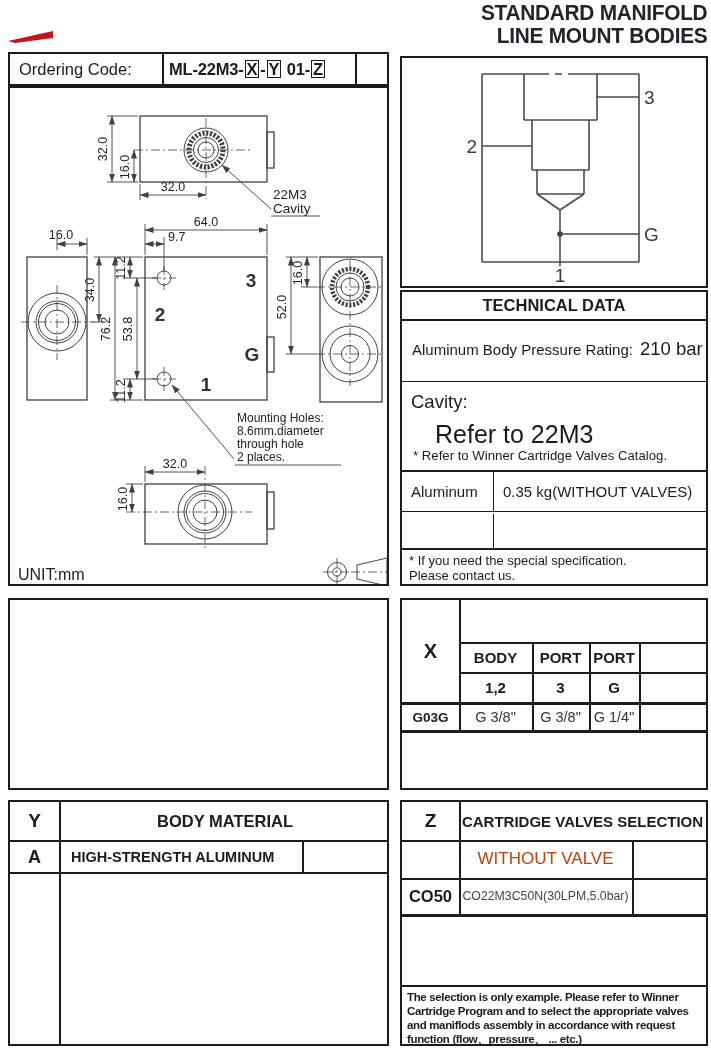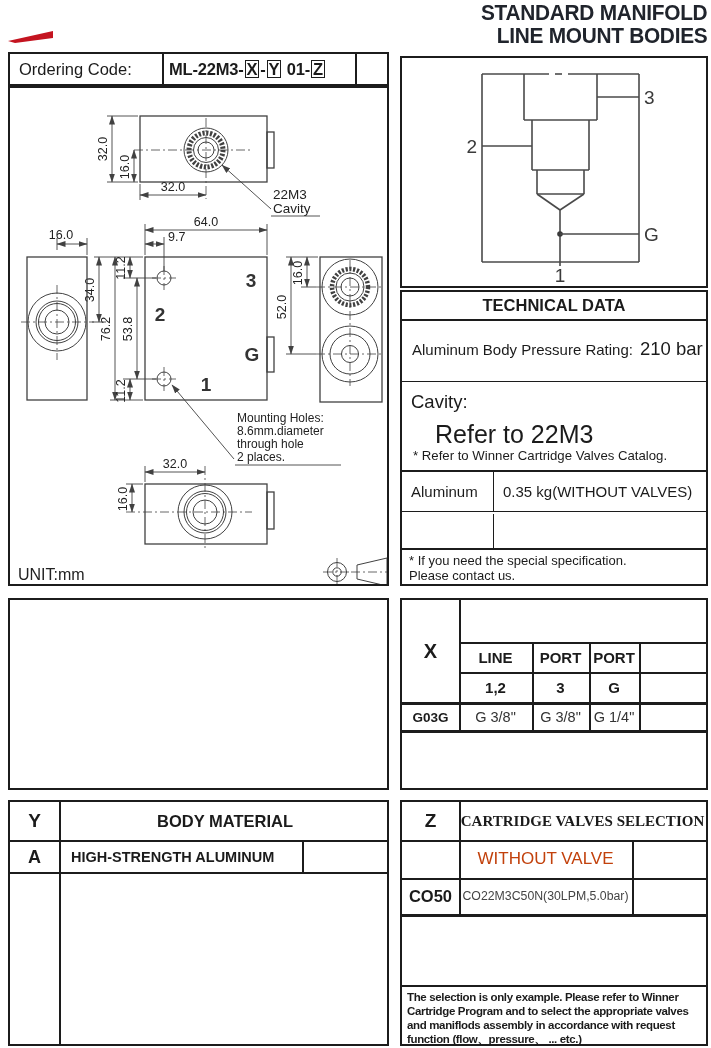--- a/index.html
+++ b/index.html
@@ -283,21 +283,21 @@
     <div class="line" style="left:57px;top:0;width:2px;height:130px;"></div>
     <div class="line" style="left:57px;top:42px;width:247px;height:1.5px;"></div>
     <div class="line" style="left:57px;top:72px;width:247px;height:1.5px;"></div>
     <div class="line" style="left:0;top:102px;width:304px;height:2.5px;"></div>
     <div class="line" style="left:0;top:130px;width:304px;height:2.5px;"></div>
     <div class="line" style="left:130px;top:42px;width:1.5px;height:90px;"></div>
     <div class="line" style="left:187px;top:42px;width:1.5px;height:90px;"></div>
     <div class="line" style="left:237px;top:42px;width:1.5px;height:90px;"></div>
 
     <div class="cell" style="left:0;top:0;width:57px;height:102px;font-weight:bold;font-size:20px;">X</div>
-    <div class="cell" style="left:57px;top:42px;width:73px;height:30px;font-weight:bold;font-size:15px;">LINE</div>
+    <div class="cell" style="left:57px;top:42px;width:73px;height:30px;font-weight:bold;font-size:15px;">BODY</div>
     <div class="cell" style="left:130px;top:42px;width:57px;height:30px;font-weight:bold;font-size:15px;">PORT</div>
     <div class="cell" style="left:187px;top:42px;width:50px;height:30px;font-weight:bold;font-size:15px;">PORT</div>
     <div class="cell" style="left:57px;top:72px;width:73px;height:30px;font-weight:bold;font-size:15px;">1,2</div>
     <div class="cell" style="left:130px;top:72px;width:57px;height:30px;font-weight:bold;font-size:15px;">3</div>
     <div class="cell" style="left:187px;top:72px;width:50px;height:30px;font-weight:bold;font-size:15px;">G</div>
     <div class="cell" style="left:0;top:104px;width:57px;height:26px;font-weight:bold;font-size:13.5px;">G03G</div>
     <div class="cell" style="left:57px;top:104px;width:73px;height:26px;font-size:14.5px;color:#333;">G 3/8"</div>
     <div class="cell" style="left:130px;top:104px;width:57px;height:26px;font-size:14.5px;color:#333;">G 3/8"</div>
     <div class="cell" style="left:187px;top:104px;width:50px;height:26px;font-size:14.5px;color:#333;">G 1/4"</div>
   </div>
@@ -314,21 +314,21 @@
   </div>
 
   <div class="box" style="left:400px;top:800px;width:308px;height:246px;">
     <div class="line" style="left:57px;top:0;width:2px;height:112px;"></div>
     <div class="line" style="left:0;top:38px;width:304px;height:2px;"></div>
     <div class="line" style="left:0;top:76px;width:304px;height:1.5px;"></div>
     <div class="line" style="left:0;top:112px;width:304px;height:2.5px;"></div>
     <div class="line" style="left:230px;top:38px;width:1.5px;height:74px;"></div>
     <div class="line" style="left:0;top:183px;width:304px;height:1.5px;"></div>
     <div class="cell" style="left:0;top:0;width:57px;height:38px;font-weight:bold;font-size:19px;">Z</div>
-    <div class="cell" style="left:57px;top:0;width:247px;height:38px;font-weight:bold;font-size:15px;font-family:Liberation Serif, serif;">CARTRIDGE VALVES SELECTION</div>
+    <div class="cell" style="left:57px;top:0;width:247px;height:38px;font-weight:bold;font-size:15px;">CARTRIDGE VALVES SELECTION</div>
     <div class="cell" style="left:57px;top:40px;width:173px;height:34px;font-size:17px;color:#c2410c;">WITHOUT VALVE</div>
     <div class="cell" style="left:0;top:78px;width:57px;height:32px;font-weight:bold;font-size:16.5px;">CO50</div>
     <div class="cell" style="left:57px;top:78px;width:173px;height:32px;font-size:12.3px;color:#444;">CO22M3C50N(30LPM,5.0bar)</div>
     <div class="abs pre" style="left:5px;top:188px;width:297px;font-size:11.5px;font-weight:bold;letter-spacing:-0.35px;line-height:1.22;overflow:hidden;">The selection is only example. Please refer to Winner
 Cartridge Program and to select the appropriate valves
 and maniflods assembly in accordance with request
 function (flow、pressure、 ... etc.)</div>
   </div>
 
 </div>

